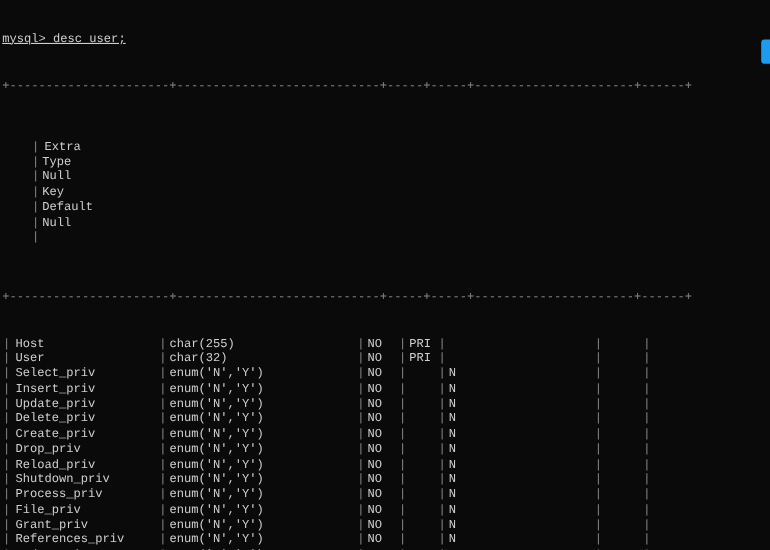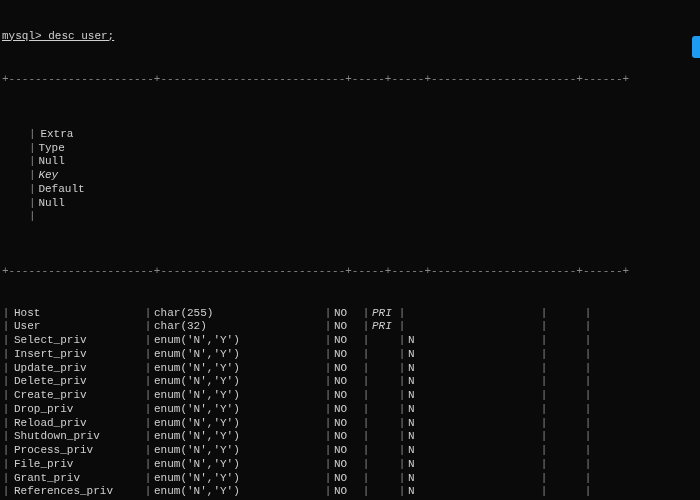--- a/index.html
+++ b/index.html
@@ -27,21 +27,21 @@
     letter-spacing: 0;
   }
   .row span {
     display: inline-block;
     vertical-align: top;
   }
   .sep { color: #888; width: 8px; text-align: center; }
   .c-field   { width: 130px; padding-left: 4px; }
   .c-type    { width: 170px; padding-left: 2px; }
   .c-null    { width: 28px;  padding-left: 2px; }
-  .c-key     { width: 26px;  padding-left: 2px; font-style: italic; }
+  .c-key     { width: 26px;  padding-left: 2px; }
   .c-default { width: 132px; padding-left: 2px; }
   .c-extra   { width: 34px;  padding-left: 2px; }
   .tab-stub {
     position: absolute;
     right: 0;
     top: 36px;
     width: 8px;
     height: 22px;
     background: #1d9bf0;
     border-radius: 3px 0 0 3px;

